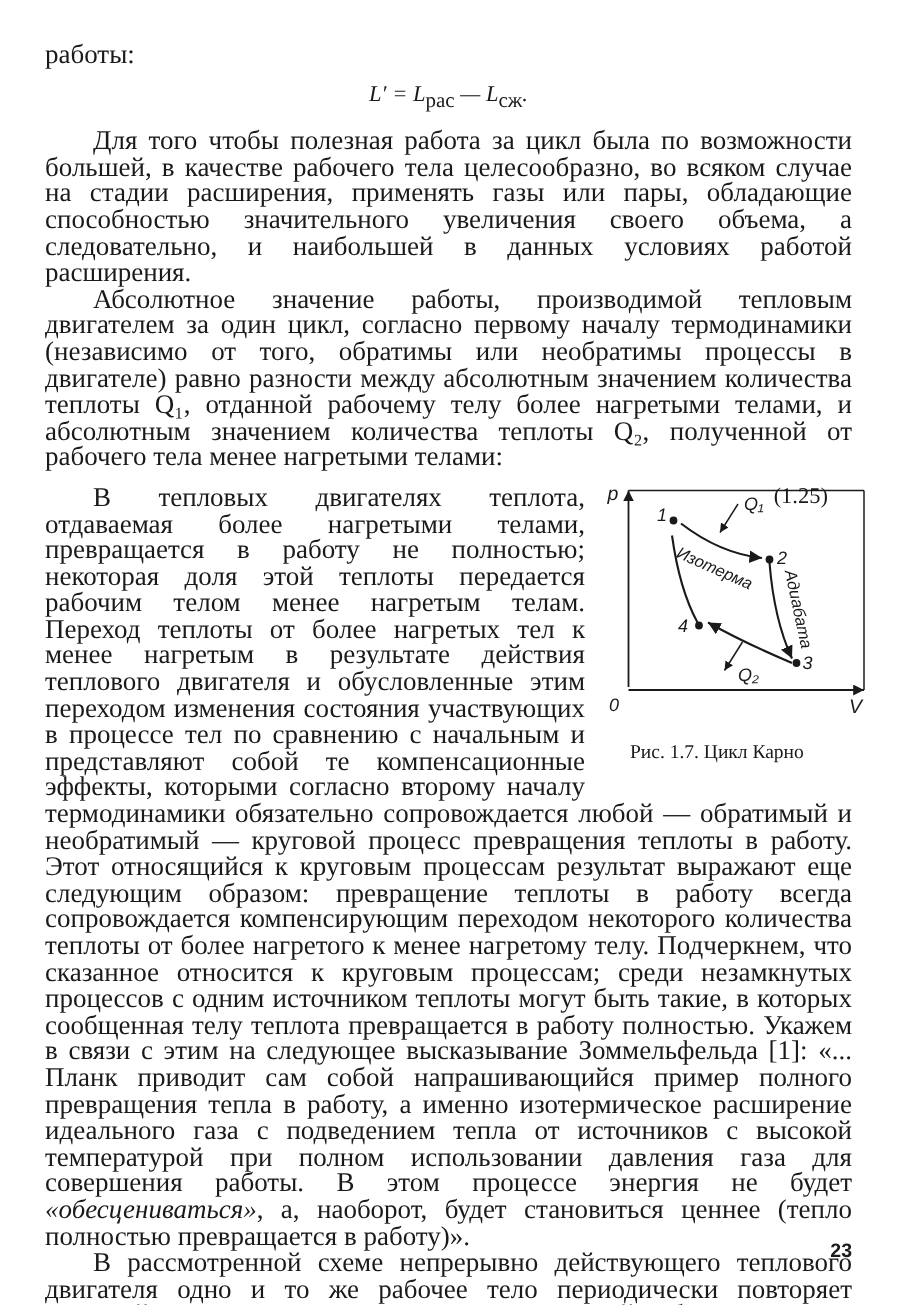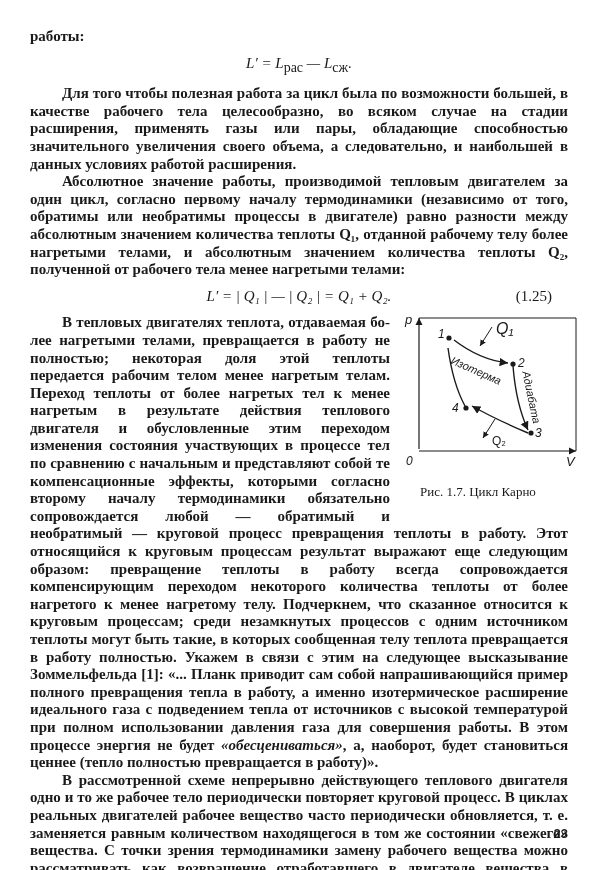--- a/index.html
+++ b/index.html
@@ -3,22 +3,22 @@
 <meta charset="utf-8">
 <style>
   html, body { margin: 0; padding: 0; background: #ffffff; }
   body {
     width: 600px; height: 870px; position: relative; overflow: hidden;
     font-family: "Liberation Serif", "DejaVu Serif", serif;
     color: #1a1a1a;
   }
   .page { position: absolute; left: 30px; top: 28px; width: 538px; }
   p {
-    margin: 0; font-size: 15px; line-height: 17.6px;
-    text-align: justify; hyphens: manual; font-weight: bold;
+    margin: 0; font-size: 18px; line-height: 17.6px;
+    text-align: justify; hyphens: manual;
   }
   p.indent { text-indent: 32px; }
   .formula {
     position: relative; text-align: center; font-size: 15px;
     line-height: 17.6px; font-style: italic; margin: 9px 0 9px 0;
   }
   .formula .num { position: absolute; right: 16px; top: 0; font-style: normal; }
   .formula sub { font-size: 14px; font-style: normal; }
   .wrap-block { position: relative; }
   .figure {
@@ -44,21 +44,20 @@
   <p>работы:</p>
 
   <div class="formula">
     <span>L′ = L</span><sub>рас</sub><span> — L</span><sub>сж</sub><span>.</span>
   </div>
 
   <p class="indent">Для того чтобы полезная работа за цикл была по возможности большей, в ка­честве рабочего тела целесообразно, во всяком случае на стадии расширения, при­менять газы или пары, обладающие способностью значительного увеличения своего объема, а следовательно, и наибольшей в данных условиях работой расширения.</p>
   <p class="indent">Абсолютное значение работы, производимой тепловым двигателем за один цикл, согласно первому началу термодинамики (независимо от того, обратимы или необра­тимы процессы в двигателе) равно разности между абсолютным значением коли­чества теплоты Q₁, отданной рабочему телу более нагретыми телами, и абсолютным значением количества теплоты Q₂, полученной от рабочего тела менее нагретыми телами:</p>
 
   <div class="formula">
-    <span>L′ = | Q₁ | — | Q₂ | = Q₁ + Q₂.</span>
     <span class="num">(1.25)</span>
   </div>
 
   <div class="wrap-block">
     <div class="figure">
       <svg width="178" height="170" viewBox="0 0 178 170">
         <defs>
           <marker id="arr" markerWidth="8" markerHeight="8" refX="6" refY="3" orient="auto">
             <path d="M0,0 L6,3 L0,6 Z" fill="#1a1a1a"></path>
           </marker>
@@ -82,22 +81,22 @@
         <circle cx="131" cy="119" r="2.6" fill="#1a1a1a"></circle>
         <circle cx="66" cy="94" r="2.6" fill="#1a1a1a"></circle>
       </svg>
       <span style="position:absolute;left:5px;top:-2px;font-style:italic;font-size:13px;font-family:'Liberation Sans',sans-serif;">p</span>
       <span style="position:absolute;left:166px;top:140px;font-style:italic;font-size:13px;font-family:'Liberation Sans',sans-serif;">V</span>
       <span style="position:absolute;left:6px;top:140px;font-style:italic;font-size:12px;font-family:'Liberation Sans',sans-serif;">0</span>
       <span style="position:absolute;left:38px;top:13px;font-style:italic;font-size:12px;font-family:'Liberation Sans',sans-serif;">1</span>
       <span style="position:absolute;left:118px;top:42px;font-style:italic;font-size:12px;font-family:'Liberation Sans',sans-serif;">2</span>
       <span style="position:absolute;left:135px;top:112px;font-style:italic;font-size:12px;font-family:'Liberation Sans',sans-serif;">3</span>
       <span style="position:absolute;left:52px;top:87px;font-style:italic;font-size:12px;font-family:'Liberation Sans',sans-serif;">4</span>
-      <span style="position:absolute;left:96px;top:6px;font-style:italic;font-size:16px;font-family:'Liberation Sans',sans-serif;">Q₁</span>
-      <span style="position:absolute;left:92px;top:120px;font-size:12px;font-family:'Liberation Sans',sans-serif;">Q₂</span>
+      <span style="position:absolute;left:96px;top:6px;font-style:italic;font-size:12px;font-family:'Liberation Sans',sans-serif;">Q₁</span>
+      <span style="position:absolute;left:92px;top:120px;font-style:italic;font-size:12px;font-family:'Liberation Sans',sans-serif;">Q₂</span>
       <span style="position:absolute;left:54px;top:40px;font-style:italic;font-size:11px;font-family:'Liberation Sans',sans-serif;transform:rotate(24deg);transform-origin:left top;">Изотерма</span>
       <span style="position:absolute;left:132px;top:56px;font-style:italic;font-size:11px;font-family:'Liberation Sans',sans-serif;transform:rotate(78deg);transform-origin:left top;">Адиабата</span>
       <span class="caption">Рис. 1.7. Цикл Карно</span>
     </div>
 
     <p class="indent"><span>В тепловых двигателях теплота, отдаваемая бо­лее нагретыми телами, превращается в работу не полностью; некоторая доля этой теплоты передается рабочим телом менее нагретым телам. Переход тепло­ты от более нагретых тел к менее нагретым в резуль­тате действия теплового двигателя и обусловленные этим переходом изменения состояния участвующих в процессе тел по сравнению с начальным и представ­ляют собой те компенсационные эффекты, которыми согласно второму началу термодинамики обязательно сопровождается любой — обратимый и необратимый — круговой процесс превращения теплоты в работу. Этот относящийся к круговым процессам результат выражают еще следующим образом: превращение теп­лоты в работу всегда сопровождается компенсирующим переходом некоторого коли­чества теплоты от более нагретого к менее нагретому телу. Подчеркнем, что сказанное относится к круговым процессам; среди незамкнутых процессов с одним источником теплоты могут быть такие, в которых сообщенная телу теплота превращается в ра­боту полностью. Укажем в связи с этим на следующее высказывание Зоммельфельда [1]: «... Планк приводит сам собой напрашивающийся пример полного превращения тепла в работу, а именно изотермическое расширение идеального газа с подведением тепла от источников с высокой температурой при полном использовании давления газа для совершения работы. В этом процессе энергия не будет </span><em>«обесцениваться»</em><span>, а, наоборот, будет становиться ценнее (тепло полностью превращается в работу)».</span></p>
   </div>
 
   <p class="indent">В рассмотренной схеме непрерывно действующего теплового двигателя одно и то же рабочее тело периодически повторяет круговой процесс. В циклах реальных двигателей рабочее вещество часто периодически обновляется, т. е. заменяется рав­ным количеством находящегося в том же состоянии «свежего» вещества. С точки зрения термодинамики замену рабочего вещества можно рассматривать как возвра­щение отработавшего в двигателе вещества в исходное состояние. Поэтому цикл с за­меной рабочего вещества принципиально ничем не отличается от цикла с одним и тем же рабочим телом, и при анализе различных тепловых двигателей обновление рабочего вещества можно не принимать во внимание.</p>
 

